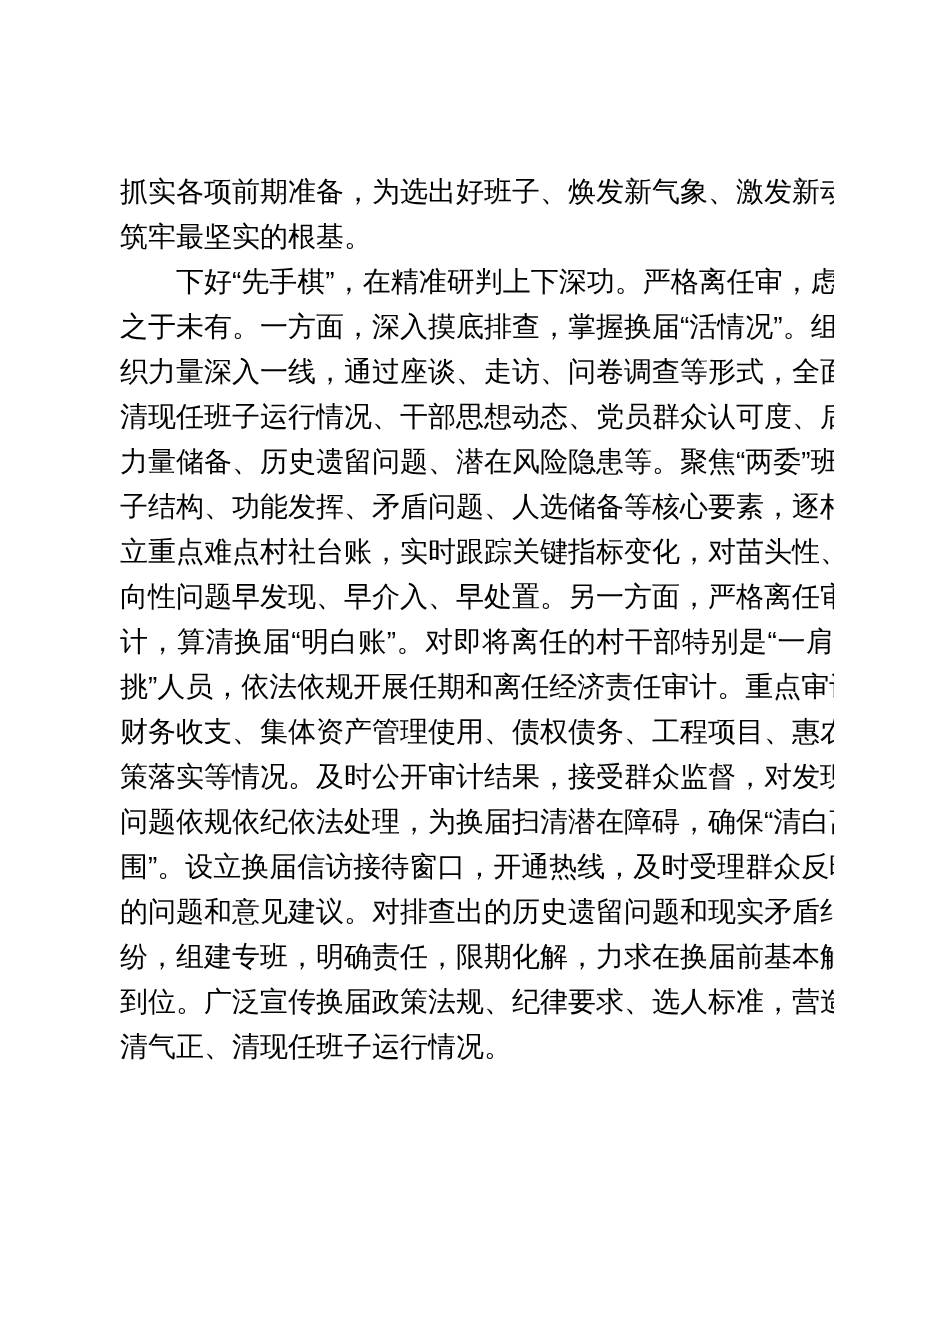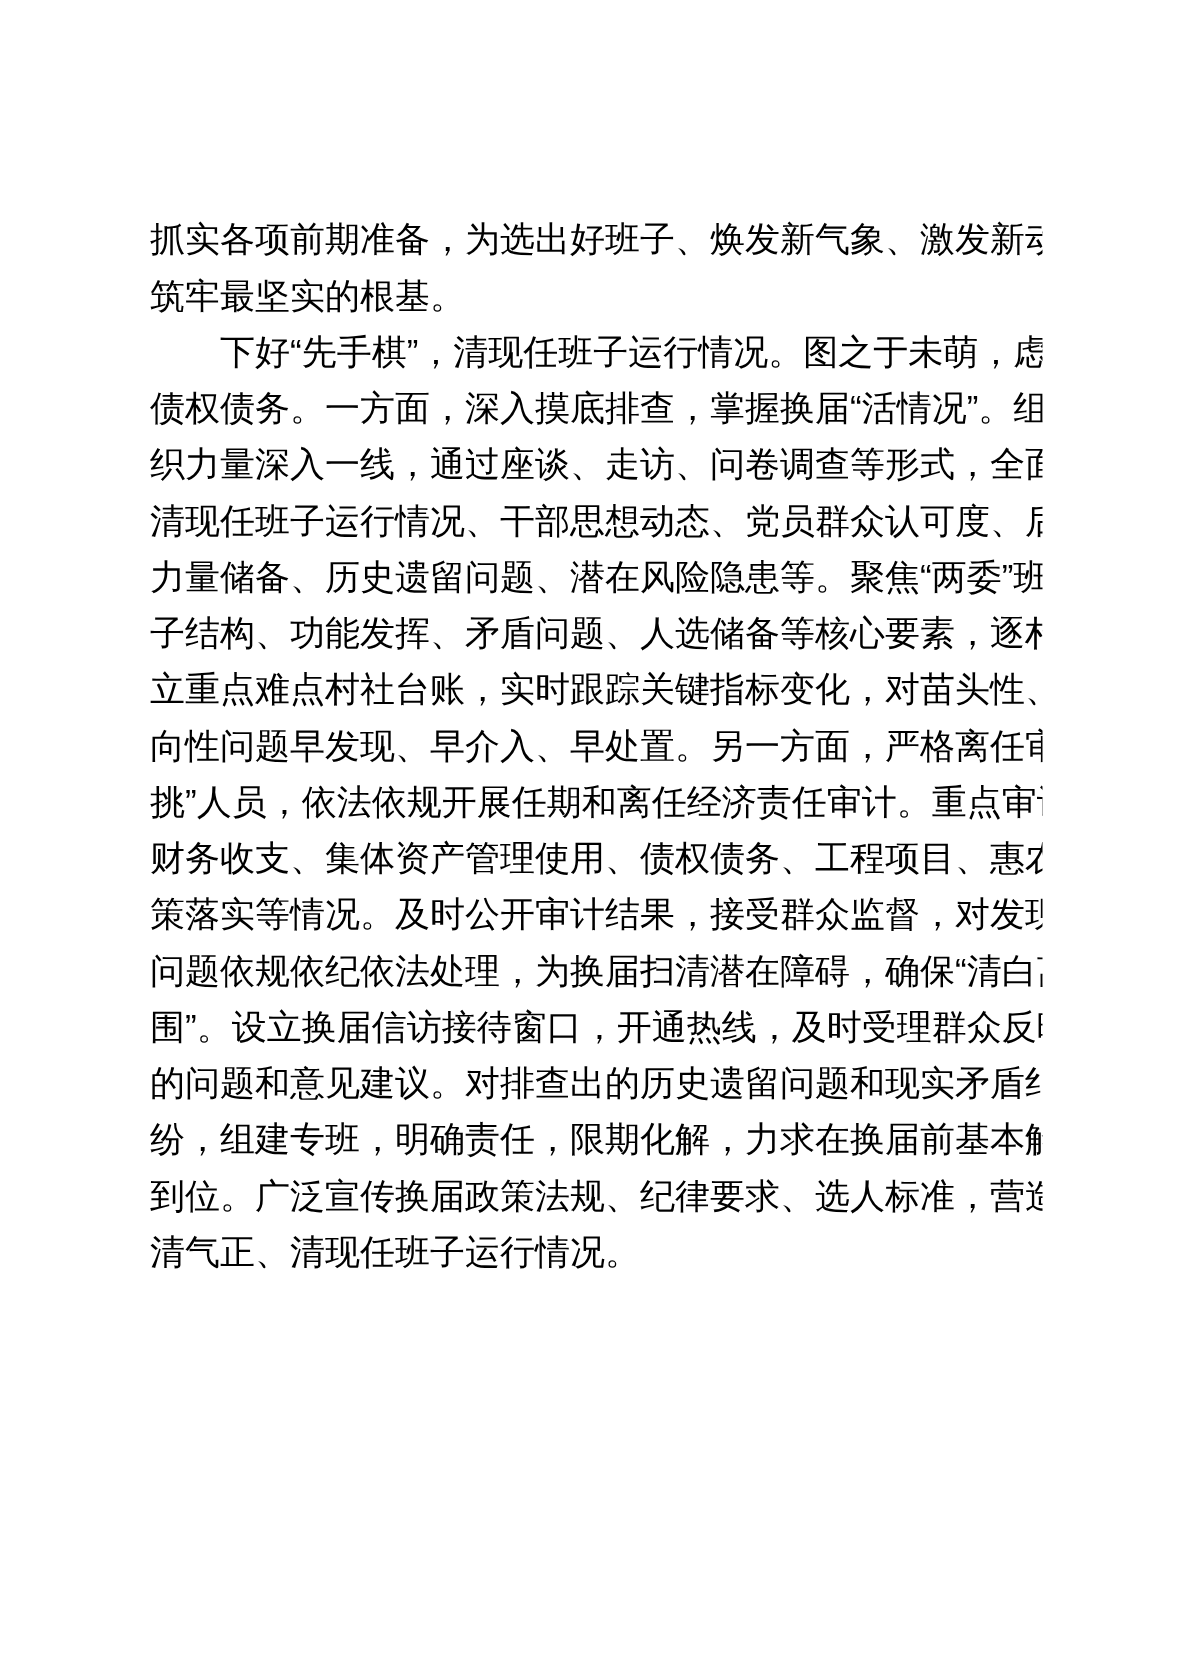--- a/index.html
+++ b/index.html
@@ -56,28 +56,29 @@
 
 <div class="page">
   <div class="text-block" style="color: rgb(0, 0, 0);">
 
     <div class="para">
       <div class="ln">抓实各项前期准备，为选出好班子、焕发新气象、激发新动能</div>
       <div class="ln end">筑牢最坚实的根基。</div>
     </div>
 
     <div class="para">
-      <div class="ln indent">下好“先手棋”，清现任班子运行情况。图之于未萌，虑</div>
-      <div class="ln">债权债务。一方面，深入摸底排查，掌握换届“活情况”。组</div>
+      <div class="ln indent">下好“先手棋”，在精准研判上下深功。严格离任审，虑</div>
+      <div class="ln">之于未有。一方面，深入摸底排查，掌握换届“活情况”。组</div>
       <div class="ln">织力量深入一线，通过座谈、走访、问卷调查等形式，全面摸</div>
       <div class="ln">清现任班子运行情况、干部思想动态、党员群众认可度、后备</div>
       <div class="ln">力量储备、历史遗留问题、潜在风险隐患等。聚焦“两委”班</div>
       <div class="ln">子结构、功能发挥、矛盾问题、人选储备等核心要素，逐村逐</div>
       <div class="ln">立重点难点村社台账，实时跟踪关键指标变化，对苗头性、倾</div>
       <div class="ln">向性问题早发现、早介入、早处置。另一方面，严格离任审</div>
+      <div class="ln">计，算清换届“明白账”。对即将离任的村干部特别是“一肩</div>
       <div class="ln">挑”人员，依法依规开展任期和离任经济责任审计。重点审计</div>
       <div class="ln">财务收支、集体资产管理使用、债权债务、工程项目、惠农政</div>
       <div class="ln">策落实等情况。及时公开审计结果，接受群众监督，对发现的</div>
       <div class="ln">问题依规依纪依法处理，为换届扫清潜在障碍，确保“清白离</div>
       <div class="ln">围”。设立换届信访接待窗口，开通热线，及时受理群众反映</div>
       <div class="ln">的问题和意见建议。对排查出的历史遗留问题和现实矛盾纠</div>
       <div class="ln">纷，组建专班，明确责任，限期化解，力求在换届前基本解决</div>
       <div class="ln">到位。广泛宣传换届政策法规、纪律要求、选人标准，营造风</div>
       <div class="ln end">清气正、清现任班子运行情况。</div>
     </div>

